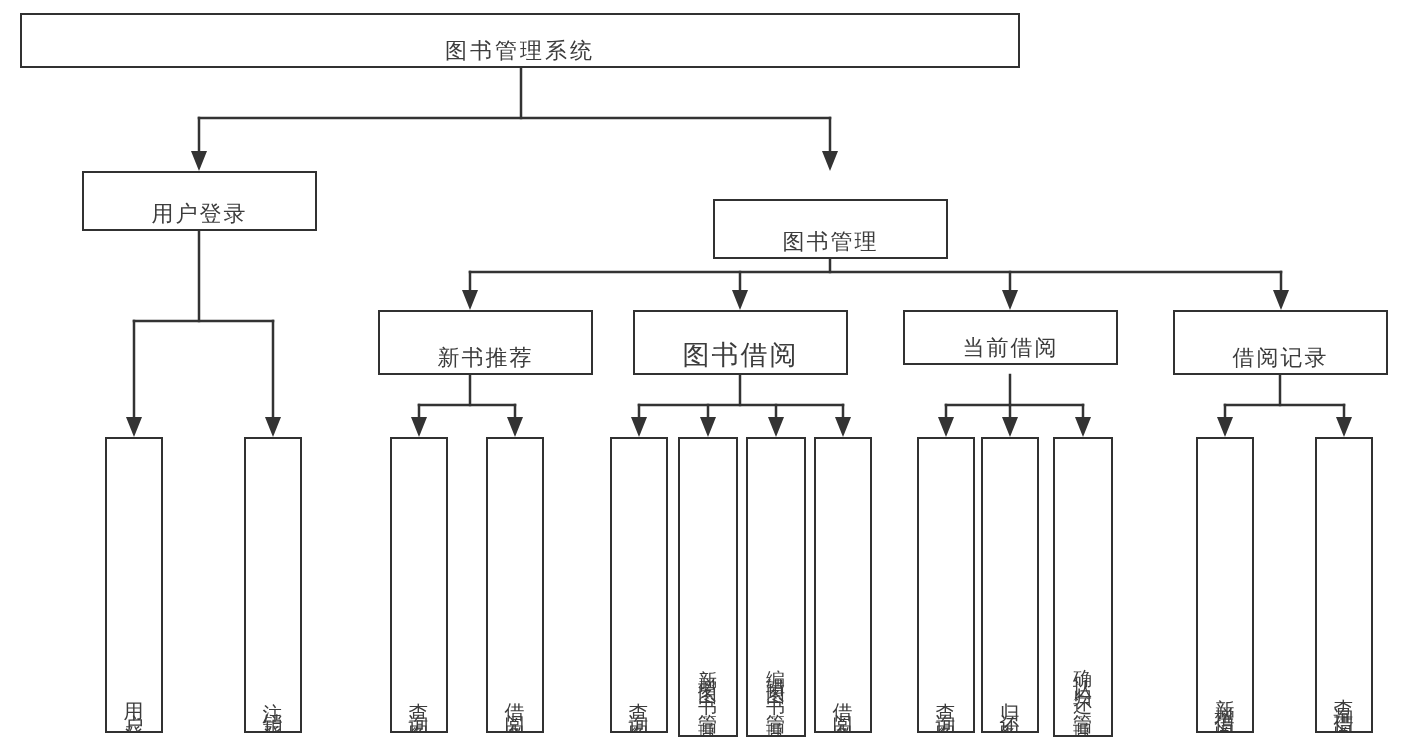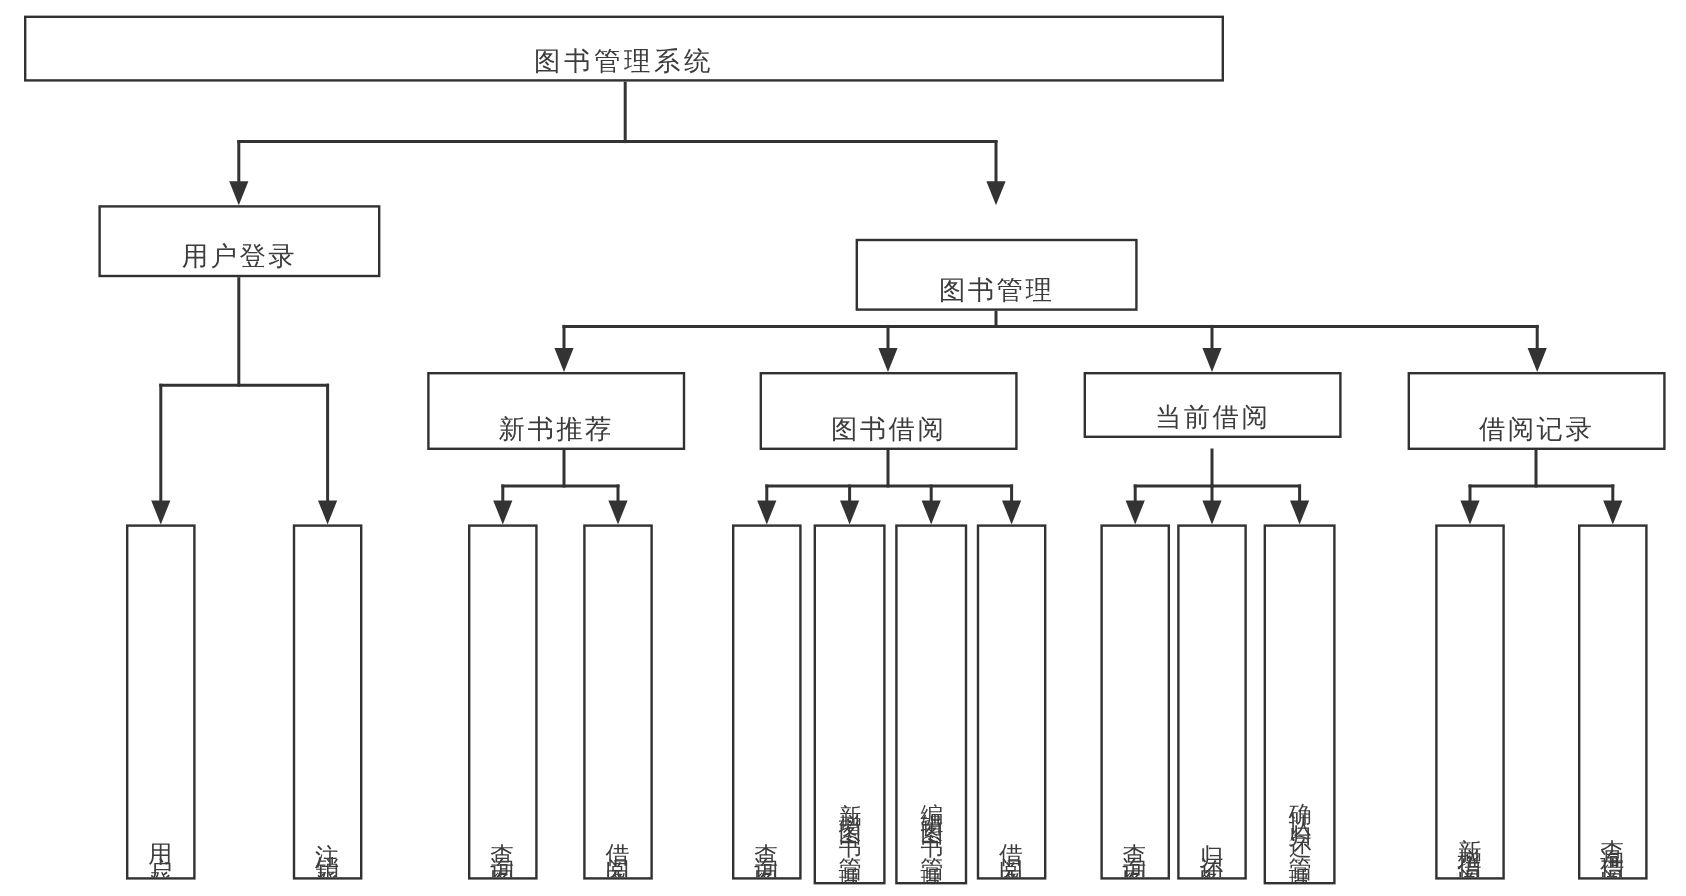--- a/index.html
+++ b/index.html
@@ -113,25 +113,25 @@
   <div id="node-layer">
       <div class="node h" style="left: 20px; top: 13px; width: 1000px; height: 55px; border-color: rgb(49, 49, 49); background: rgb(255, 255, 255);">
         <span class="label" style="font-size: 22px; letter-spacing: 3px; color: rgb(60, 60, 60);">图书管理系统</span>
       </div>
       <div class="node h" style="left: 82px; top: 171px; width: 235px; height: 60px; border-color: rgb(49, 49, 49); background: rgb(255, 255, 255);">
         <span class="label" style="font-size: 22px; letter-spacing: 2px; color: rgb(60, 60, 60);">用户登录</span>
       </div>
       <div class="node h" style="left: 713px; top: 171px; width: 235px; height: 60px; border-color: rgb(49, 49, 49); background: rgb(255, 255, 255); margin-top: 28px;">
         <span class="label" style="font-size: 22px; letter-spacing: 2px; color: rgb(60, 60, 60);">图书管理</span>
       </div>
-      <div class="node h" style="left: 356px; top: 310px; width: 215px; height: 65px; border-color: rgb(49, 49, 49); background: rgb(255, 255, 255);">
+      <div class="node h" style="left: 378px; top: 310px; width: 215px; height: 65px; border-color: rgb(49, 49, 49); background: rgb(255, 255, 255);">
         <span class="label" style="font-size: 22px; letter-spacing: 2px; color: rgb(60, 60, 60);">新书推荐</span>
       </div>
       <div class="node h" style="left: 633px; top: 310px; width: 215px; height: 65px; border-color: rgb(49, 49, 49); background: rgb(255, 255, 255);">
-        <span class="label" style="font-size: 22px; letter-spacing: 2px; color: rgb(60, 60, 60);">图书借阅</span>
+        <span class="label" style="font-size: 27px; letter-spacing: 2px; color: rgb(60, 60, 60);">图书借阅</span>
       </div>
       <div class="node h" style="left: 903px; top: 310px; width: 215px; height: 55px; border-color: rgb(49, 49, 49); background: rgb(255, 255, 255);">
         <span class="label" style="font-size: 22px; letter-spacing: 2px; color: rgb(60, 60, 60);">当前借阅</span>
       </div>
       <div class="node h" style="left: 1173px; top: 310px; width: 215px; height: 65px; border-color: rgb(49, 49, 49); background: rgb(255, 255, 255);">
         <span class="label" style="font-size: 22px; letter-spacing: 2px; color: rgb(60, 60, 60);">借阅记录</span>
       </div>
       <div class="node v" style="left: 105px; top: 437px; width: 58px; height: 296px; border-color: rgb(49, 49, 49); background: rgb(255, 255, 255);">
         <span class="label" style="font-size: 20px; letter-spacing: 11px; color: rgb(60, 60, 60);">用户登录</span>
       </div>

